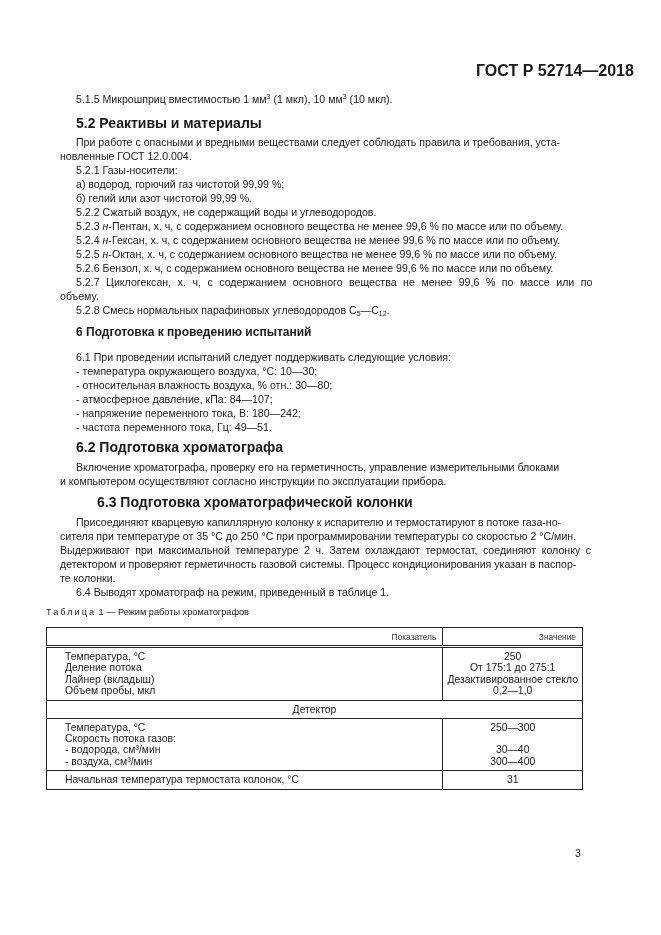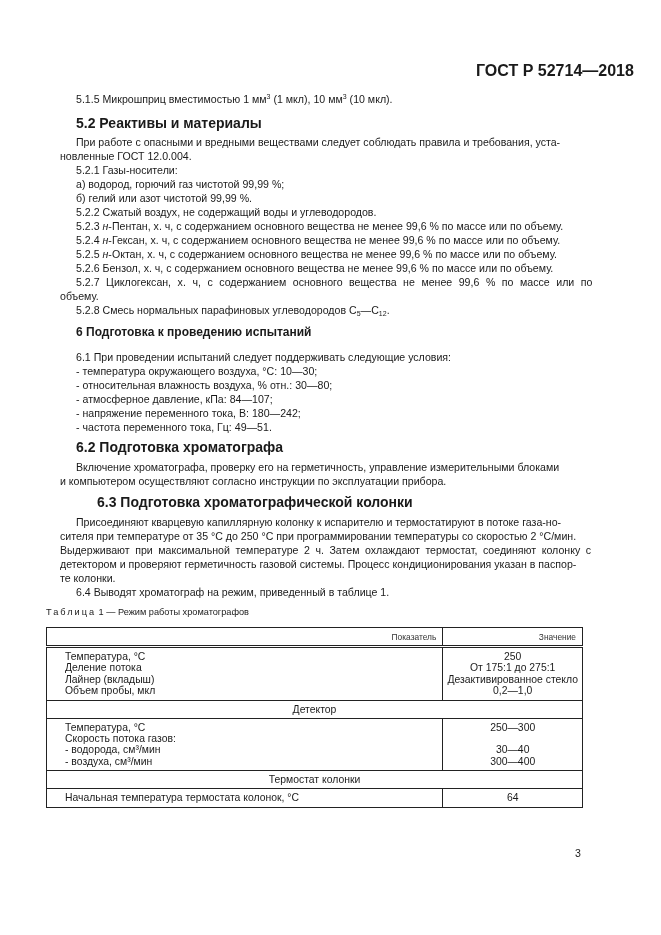--- a/index.html
+++ b/index.html
@@ -120,27 +120,24 @@
       <div>- воздуха, см³/мин</div>
     </td>
     <td class="col2 vals">
       <div>250—300</div>
       <div style="height:11.4px;"></div>
       <div>30—40</div>
       <div>300—400</div>
     </td>
   </tr>
 
-  <tr class="group">
-    <td colspan="2">Термостат колонки</td>
-  </tr>
   <tr>
     <td class="col1 params">
       <div>Начальная температура термостата колонок, °С</div>
     </td>
     <td class="col2 vals">
-      <div>64</div>
+      <div>31</div>
     </td>
   </tr>
 </tbody>
   </table>
 
 <div class="abs pagenum">3</div>
 
 </body></html>

